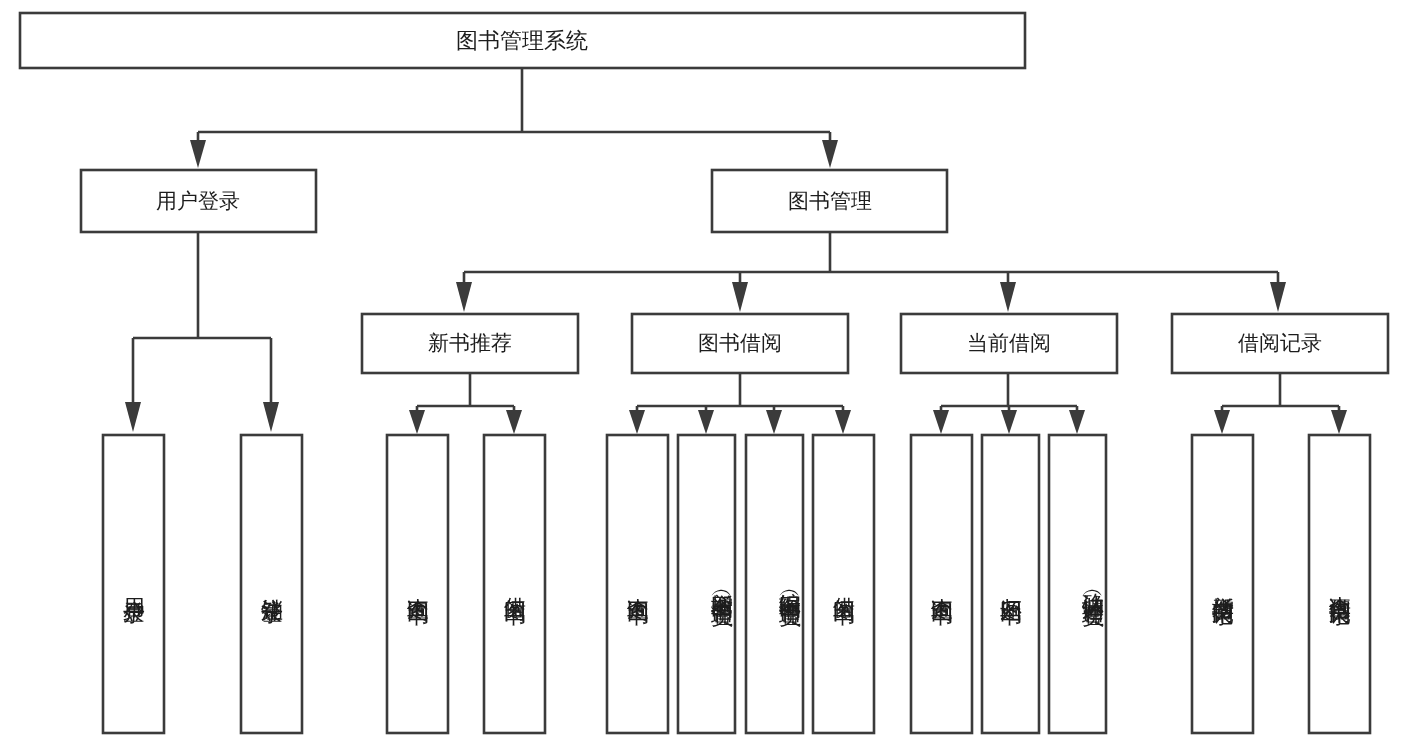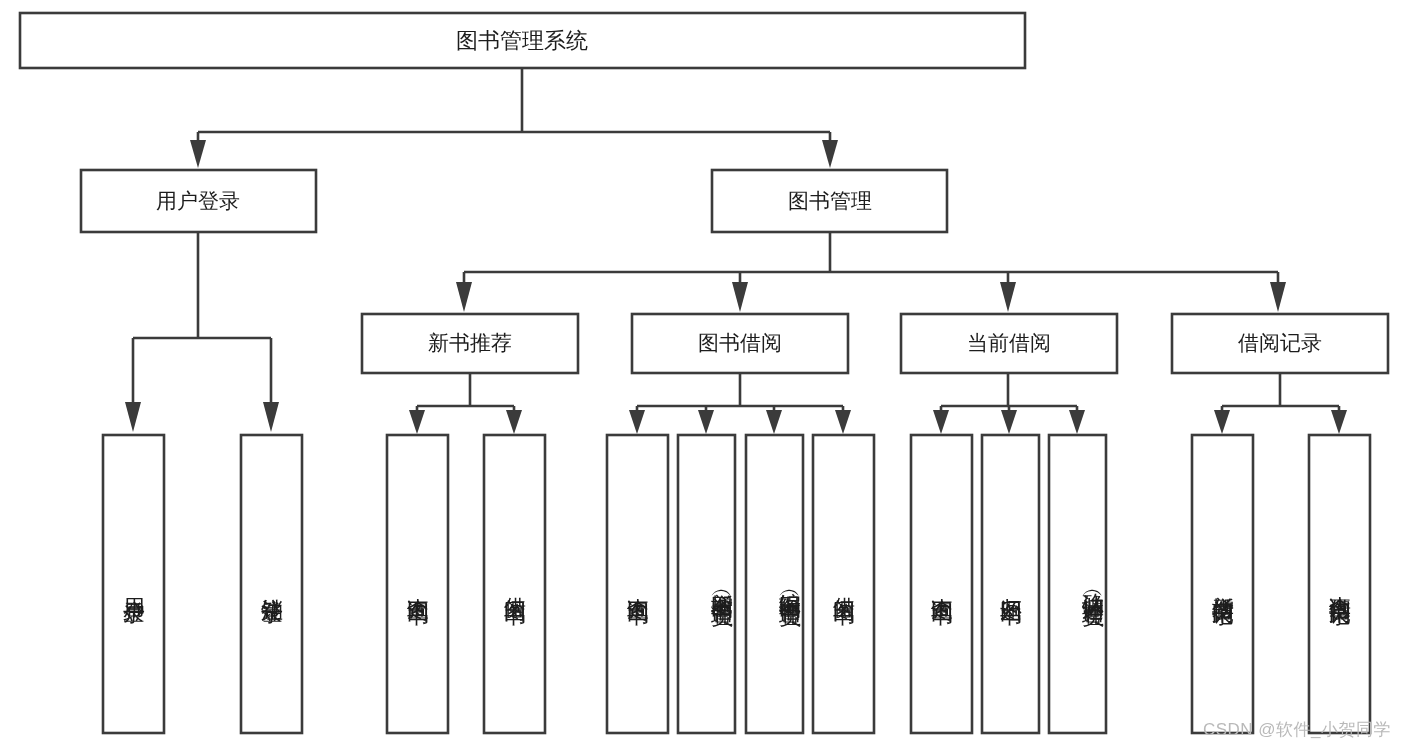--- a/index.html
+++ b/index.html
@@ -232,15 +232,14 @@
   <div class="vlabel" style="left:746px; top:437px; width:57px;  height:294px; align-items:flex-start;">编辑图书（管理员）</div>
   <div class="vlabel" style="left:813px; top:435px; width:61px;  height:298px;">借阅图书</div>
 
   <div class="vlabel" style="left:911px; top:435px; width:61px;  height:298px;">查询图书</div>
   <div class="vlabel" style="left:982px; top:435px; width:57px;  height:298px;">归还图书</div>
   <div class="vlabel" style="left:1049px; top:437px; width:57px; height:294px; align-items:flex-start;">确认归还（管理员）</div>
 
   <div class="vlabel" style="left:1192px; top:435px; width:61px; height:298px;">新增借阅记录</div>
   <div class="vlabel" style="left:1309px; top:435px; width:61px; height:298px;">查询借阅记录</div>
 
-  <div class="watermark">CSDN @软件_小贺同学</div>
 
 </div>
 
 </body></html>

